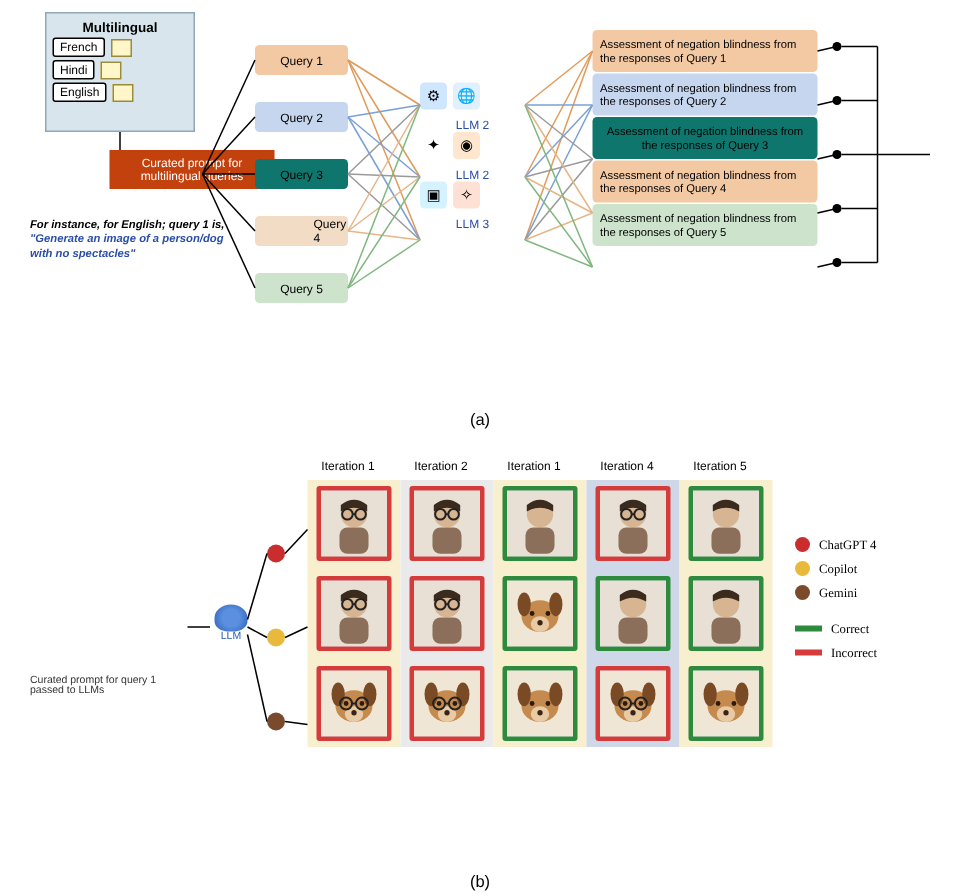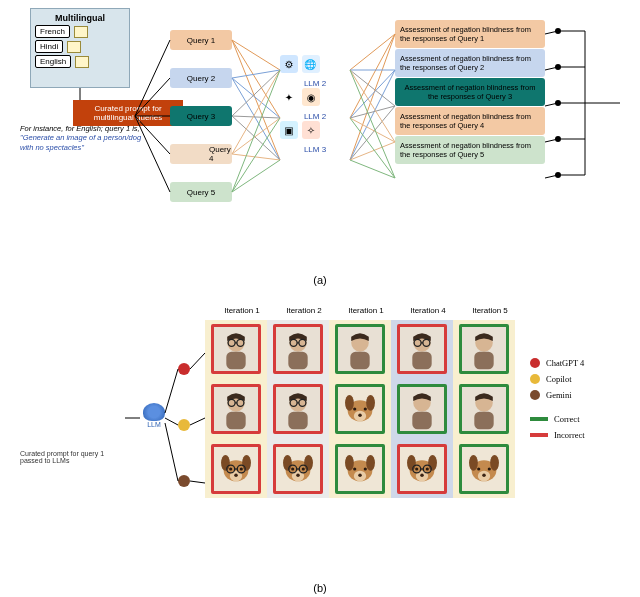--- a/index.html
+++ b/index.html
@@ -6,42 +6,42 @@
   body { font-family: Arial, sans-serif; font-size: 8px; width: 640px; background: #fff; color: #000; }
   .figure { width: 640px; }
   
   .part-a { position: relative; width: 552px; height: 280px; }
   .multilingual-box { position: absolute; left: 30px; top: 8px; width: 100px; height: 80px; background: #d8e5ec; border: 1px solid #8fa8b8; padding: 4px; }
   .multilingual-title { font-size: 9px; font-weight: bold; margin-bottom: 2px; text-align: center; }
   .lang-row { display: flex; align-items: center; gap: 4px; margin: 2px 0; }
   .lang-chip { border: 1px solid #000; padding: 1px 4px; font-size: 8px; background: #fff; border-radius: 2px; }
   .lang-icon { width: 14px; height: 12px; background: #fff6c9; border: 1px solid #9a8b3a; }
   .curated-box { position: absolute; left: 25px; top: 100px; width: 110px; background: #c2410c; color: #fff; padding: 4px; font-size: 8px; text-align: center; margin-left: 48px; }
-  .instance-text { position: absolute; left: 20px; top: 124px; width: 130px; font-size: 7.5px; font-style: italic; line-height: 1.25; }
+  .instance-text { position: absolute; left: 20px; top: 145px; width: 130px; font-size: 7.5px; font-style: italic; line-height: 1.25; font-weight: bold; }
   .instance-text .quote { color: #2b4ea8; }
   .queries { position: absolute; left: 170px; top: 30px; }
   .query-pill { width: 62px; height: 20px; border-radius: 3px; margin-bottom: 18px; display: flex; align-items: center; justify-content: center; font-size: 8px; }
   .q1 { background: #f3c9a4; }
   .q2 { background: #c6d6ee; }
   .q3 { background: #0f766e; text-align: center; }
   .q4 { background: #f2dcc6; padding-left: 39px; }
   .q5 { background: #cde3cc; }
   .llms { position: absolute; left: 280px; top: 55px; width: 70px; }
   .llm-row { display: flex; gap: 4px; margin-bottom: 6px; align-items: center; }
   .llm-icon { width: 18px; height: 18px; border-radius: 3px; display: flex; align-items: center; justify-content: center; font-size: 10px; }
   .llm-label { font-size: 8px; color: #2b4ea8; text-align: center; }
   .assessments { position: absolute; left: 395px; top: 20px; }
   .assess-pill { width: 150px; min-height: 28px; border-radius: 3px; margin-bottom: 1px; padding: 3px 5px; font-size: 7.5px; line-height: 1.2; display: flex; align-items: center; }
   .dot-col { position: absolute; left: 555px; top: 28px; }
   .dot { width: 6px; height: 6px; background: #000; border-radius: 50%; margin-bottom: 30px; }
   svg.conn-a { position: absolute; left: 0; top: 0; width: 640px; height: 260px; pointer-events: none; }
   .sub-a { text-align: center; font-size: 11px; margin-top: -6px; }
   
   .part-b { position: relative; width: 640px; height: 280px; margin-top: 12px; }
-  .iter-header { position: absolute; left: 211px; top: 8px; display: flex; gap: 0; }
+  .iter-header { position: absolute; left: 201px; top: 8px; display: flex; gap: 0; }
   .iter-col-label { width: 62px; text-align: center; font-size: 8px; }
   .prompt-box { position: absolute; left: 20px; top: 105px; width: 105px; background: #000; color: #fff; padding: 5px; font-size: 7.5px; }
   .prompt-sub { position: absolute; left: 20px; top: 152px; width: 105px; font-size: 7px; color: #333; }
   .llm-brain { position: absolute; left: 140px; top: 105px; width: 28px; height: 28px; display: flex; flex-direction: column; align-items: center; }
   .brain { width: 22px; height: 18px; background: radial-gradient(circle, #5b8fe0 40%, #2b5fb0 100%); border-radius: 50% 50% 40% 40%; }
   .model-dots { position: absolute; left: 178px; top: 65px; display: flex; flex-direction: column; gap: 44px; }
   .model-dot { width: 12px; height: 12px; border-radius: 50%; }
   .md-red { background: #c92d2d; }
   .md-yellow { background: #e8b93a; }
   .md-brown { background: #7a4a2d; }

